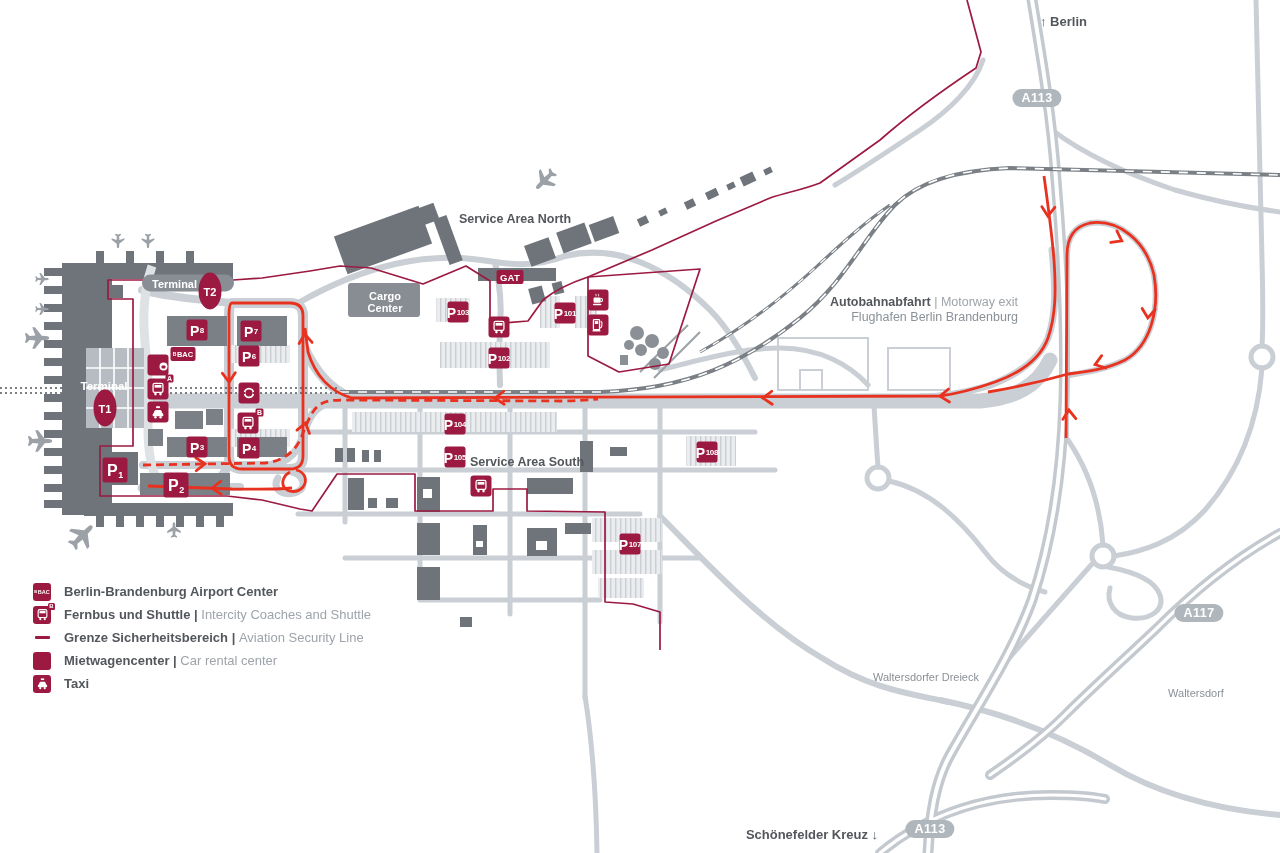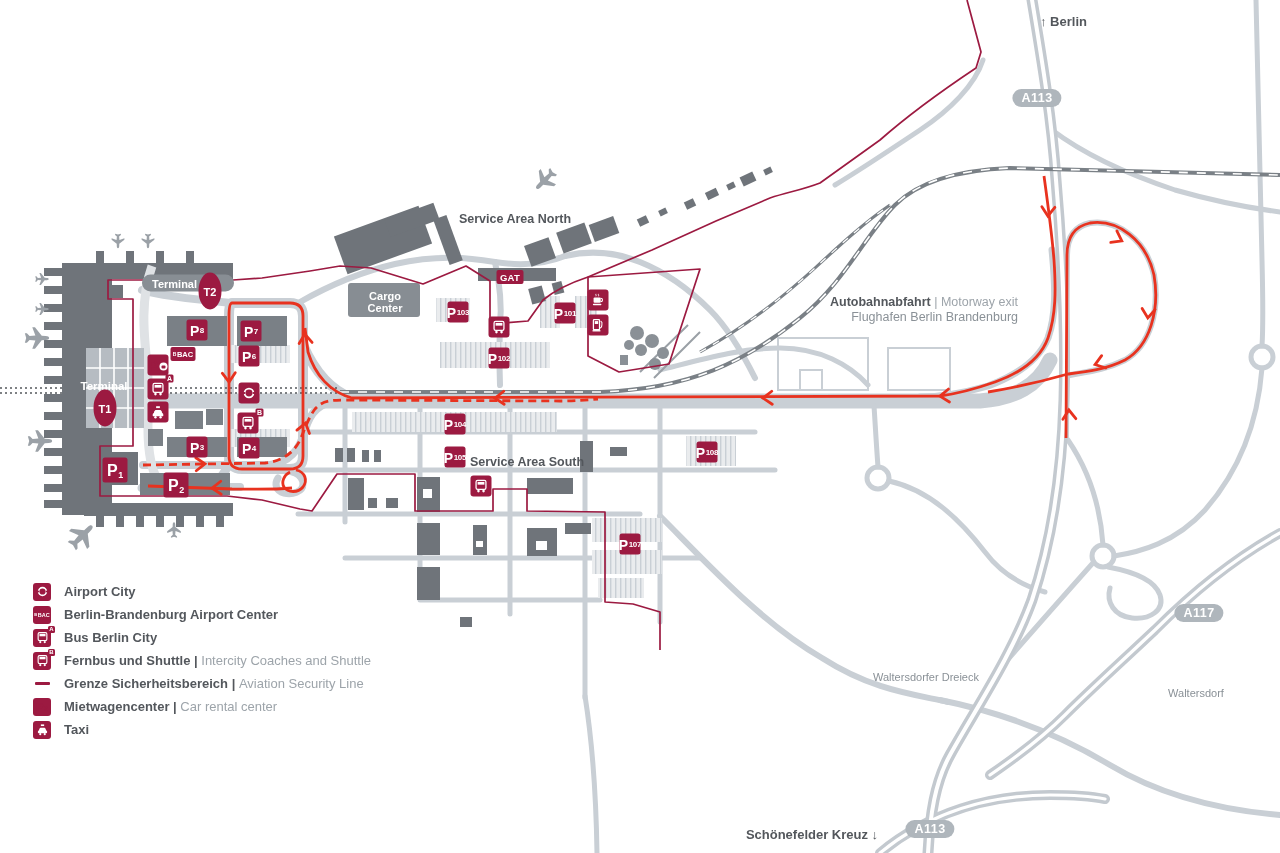--- a/index.html
+++ b/index.html
@@ -488,46 +488,25 @@
         <div><span class="lg2">Waltersdorfer Dreieck</span></div>
       </div>
       <div class="map-label small" style="left: 1196px; top: 693px;">
         <div><span class="lg2">Waltersdorf</span></div>
       </div>
     </div>
 <div id="legend">
       <div class="lrow">
         <div class="lg-ico">
           <span style="display: flex; align-items: center; justify-content: center;">
-            <svg viewBox="0 0 20 20">
-              <use href="#sym-airport-city"></use>
-            </svg>
-          </span>
-        </div>
-        <div class="ltext"><b>Airport City</b></div>
-      </div>
-      <div class="lrow">
-        <div class="lg-ico">
-          <span style="display: flex; align-items: center; justify-content: center;">
             <span class="bac-sup">B</span>
             <span class="bac-txt">BAC</span>
           </span>
         </div>
         <div class="ltext"><b>Berlin-Brandenburg Airport Center</b></div>
-      </div>
-      <div class="lrow">
-        <div class="lg-ico">
-          <span style="display: flex; align-items: center; justify-content: center;">
-            <svg viewBox="0 0 20 20">
-              <use href="#sym-bus"></use>
-            </svg>
-          </span>
-          <span class="sup">A</span>
-        </div>
-        <div class="ltext"><b>Bus Berlin City</b></div>
       </div>
       <div class="lrow">
         <div class="lg-ico">
           <span style="display: flex; align-items: center; justify-content: center;">
             <svg viewBox="0 0 20 20">
               <use href="#sym-bus"></use>
             </svg>
           </span>
           <span class="sup">B</span>
         </div>

